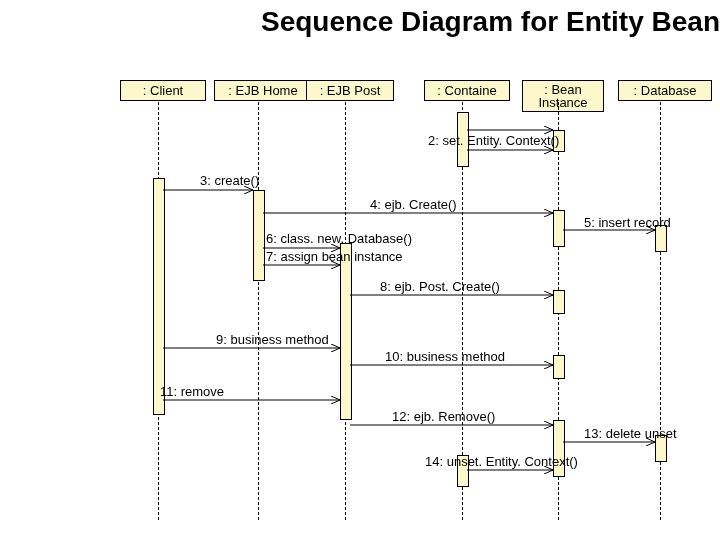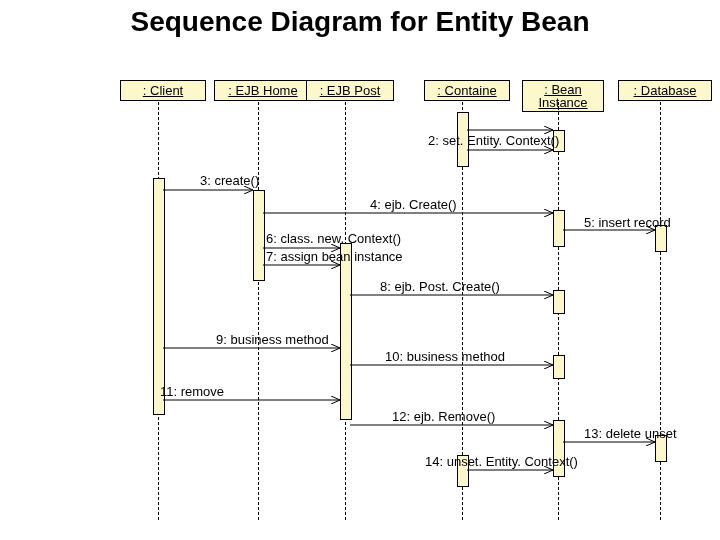--- a/index.html
+++ b/index.html
@@ -1,19 +1,19 @@
 <!DOCTYPE html>
 <html><head>
 <meta charset="utf-8">
 <style>
   html,body{margin:0;padding:0;font-family:Arial,Helvetica,sans-serif;background:#fff}
   .stage{position:relative;width:720px;height:540px}
-  .title{position:absolute;left:0;right:0;top:6px;text-align:center;font-size:28px;font-weight:bold}
+  .title{position:absolute;left:0;right:0;top:6px;text-align:right;font-size:28px;font-weight:bold}
   .participant{position:absolute;top:80px;background:#fcf8cb;border:1px solid #000;font-size:13px;text-align:center;padding:2px 4px;white-space:nowrap;overflow:hidden}
-  .participant span{text-decoration:underline}
+  .participant span{}
   .lifeline{position:absolute;border-left:1px dashed #000;top:102px;bottom:20px;width:0}
   .activation{position:absolute;width:10px;background:#fcf8cb;border:1px solid #000}
   .msg{position:absolute;font-size:13px;white-space:nowrap}
   svg.arrows{position:absolute;left:0;top:0;width:720px;height:540px;pointer-events:none}
   line.arr{stroke:#000;stroke-width:1}
 </style>
 </head>
 <body>
 
 <div class="stage">
@@ -65,21 +65,21 @@
     <line class="arr" x1="163" y1="400" x2="340" y2="400" marker-end="url(#ah)"></line>
     <line class="arr" x1="350" y1="425" x2="553" y2="425" marker-end="url(#ah)"></line>
     <line class="arr" x1="563" y1="442" x2="655" y2="442" marker-end="url(#ah)"></line>
     <line class="arr" x1="467" y1="470" x2="553" y2="470" marker-end="url(#ah)"></line>
   </svg>
 
   <div class="msg" style="left:428px;top:133px">2: set. Entity. Context()</div>
   <div class="msg" style="left:200px;top:173px">3: create()</div>
   <div class="msg" style="left:370px;top:197px">4: ejb. Create()</div>
   <div class="msg" style="left:584px;top:215px">5: insert record</div>
-  <div class="msg" style="left:266px;top:231px">6: class. new. Context()</div>
+  <div class="msg" style="left:266px;top:231px">6: class. new. Database()</div>
   <div class="msg" style="left:266px;top:249px">7: assign bean instance</div>
   <div class="msg" style="left:380px;top:279px">8: ejb. Post. Create()</div>
   <div class="msg" style="left:216px;top:332px">9: business method</div>
   <div class="msg" style="left:385px;top:349px">10: business method</div>
   <div class="msg" style="left:160px;top:384px">11: remove</div>
   <div class="msg" style="left:392px;top:409px">12: ejb. Remove()</div>
   <div class="msg" style="left:584px;top:426px">13: delete unset</div>
   <div class="msg" style="left:425px;top:454px">14: unset. Entity. Context()</div>
 </div>
 

